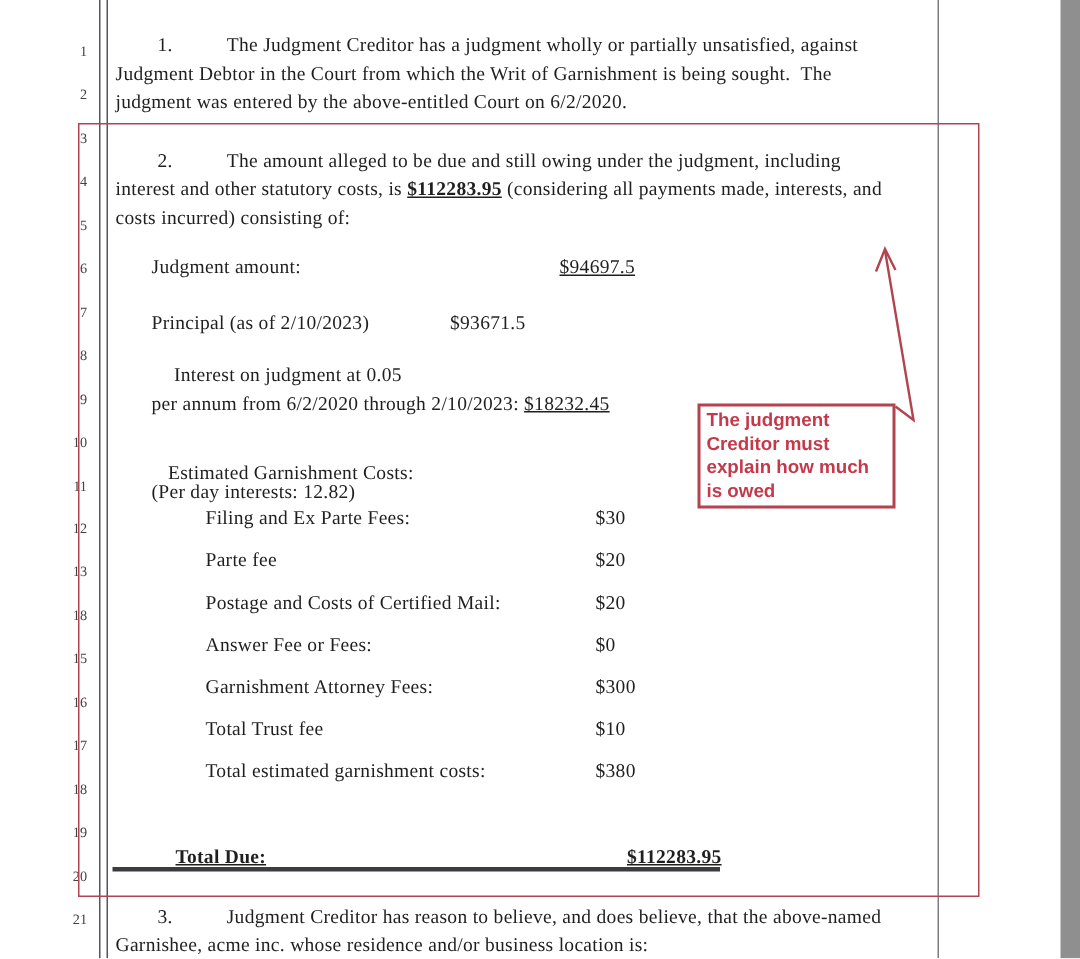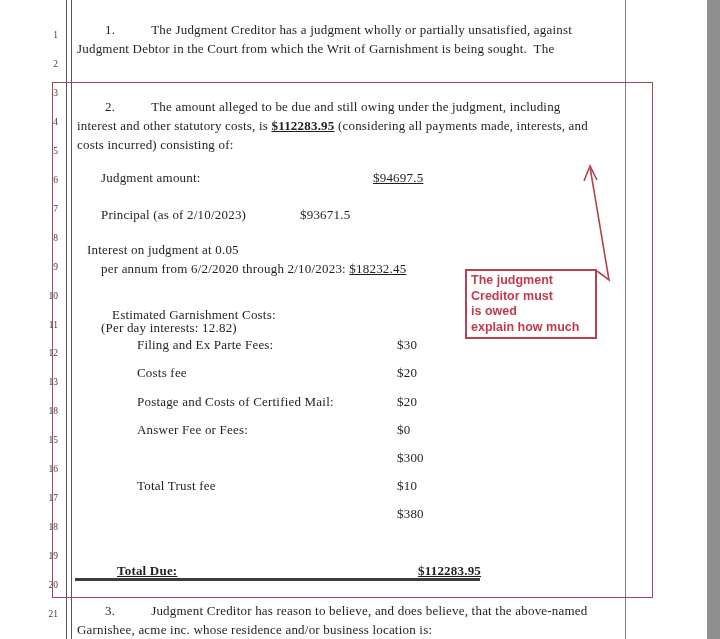--- a/index.html
+++ b/index.html
@@ -55,70 +55,73 @@
       <div class="lineno" style="top: 464.25px;">16</div>
       <div class="lineno" style="top: 493.2px;">17</div>
       <div class="lineno" style="top: 522.15px;">18</div>
       <div class="lineno" style="top: 551.1px;">19</div>
       <div class="lineno" style="top: 580.05px;">20</div>
       <div class="lineno" style="top: 609px;">21</div>
     </div>
 
   <div class="t" style="left:105px;top:22px;"><span class="num">1.</span><span style="display:inline-block;width:36px;"></span><span>The Judgment Creditor has a judgment wholly or partially unsatisfied, against</span></div>
   <div class="t" style="left:77px;top:41px;">Judgment Debtor in the Court from which the Writ of Garnishment is being sought.  The</div>
+  <div class="t" style="left:77px;top:60px;">judgment was entered by the above-entitled Court on 6/2/2020.</div>
 
   <div class="t" style="left:105px;top:99px;"><span class="num">2.</span><span style="display:inline-block;width:36px;"></span><span>The amount alleged to be due and still owing under the judgment, including</span></div>
   <div class="t" style="left:77px;top:118px;"><span>interest and other statutory costs, is </span><span class="b u">$112283.95</span><span> (considering all payments made, interests, and</span></div>
   <div class="t" style="left:77px;top:137px;">costs incurred) consisting of:</div>
 
   <div class="t" style="left:101px;top:170px;">Judgment amount:</div>
   <div class="t u" style="left:373px;top:170px;text-decoration:underline;">$94697.5</div>
 
   <div class="t" style="left:101px;top:207px;">Principal (as of 2/10/2023)</div>
   <div class="t" style="left:300px;top:207px;">$93671.5</div>
 
-  <div class="t" style="left:87px;top:242px;">Interest on judgment at 0.05</div>
+  <div class="t" style="left:116px;top:242px;">Interest on judgment at 0.05</div>
   <div class="t" style="left:101px;top:261px;"><span>per annum from 6/2/2020 through 2/10/2023: </span><span class="u">$18232.45</span></div>
   <div class="t" style="left:101px;top:280px;margin-top:40px;">(Per day interests: 12.82)</div>
 
   <div class="t" style="left:112px;top:307px;">Estimated Garnishment Costs:</div>
 
   <div class="t" style="left:137px;top:337px;">Filing and Ex Parte Fees:</div>
   <div class="t" style="left:397px;top:337px;">$30</div>
 
-  <div class="t" style="left:137px;top:365px;">Costs fee</div>
+  <div class="t" style="left:137px;top:365px;">Parte fee</div>
   <div class="t" style="left:397px;top:365px;">$20</div>
 
   <div class="t" style="left:137px;top:394px;">Postage and Costs of Certified Mail:</div>
   <div class="t" style="left:397px;top:394px;">$20</div>
 
   <div class="t" style="left:137px;top:422px;">Answer Fee or Fees:</div>
   <div class="t" style="left:397px;top:422px;">$0</div>
 
+  <div class="t" style="left:137px;top:450px;">Garnishment Attorney Fees:</div>
   <div class="t" style="left:397px;top:450px;">$300</div>
 
   <div class="t" style="left:137px;top:478px;">Total Trust fee</div>
   <div class="t" style="left:397px;top:478px;">$10</div>
 
+  <div class="t" style="left:137px;top:506px;">Total estimated garnishment costs:</div>
   <div class="t" style="left:397px;top:506px;">$380</div>
 
   <div class="t b u" style="left:117px;top:563px;">Total Due:</div>
   <div class="t b u" style="left:418px;top:563px;">$112283.95</div>
   <div class="total-line"></div>
 
   <div class="t" style="left:105px;top:603px;"><span class="num">3.</span><span style="display:inline-block;width:36px;"></span><span>Judgment Creditor has reason to believe, and does believe, that the above-named</span></div>
   <div class="t" style="left:77px;top:622px;">Garnishee, acme inc. whose residence and/or business location is:</div>
 
   <div class="hl-rect"></div>
 
   <div class="callout">
     <div>The judgment</div>
     <div>Creditor must</div>
+    <div>explain how much</div>
     <div>is owed</div>
-    <div>explain how much</div>
   </div>
 
   <svg class="arrow-svg" viewBox="0 0 720 639">
     <polyline points="597,271 609,280 590,167" fill="none" stroke="#b2434f" stroke-width="1.6"></polyline>
     <polyline points="584,181 590,166 597,180" fill="none" stroke="#b2434f" stroke-width="1.6"></polyline>
   </svg>
 
 </div>
 
 </body></html>

